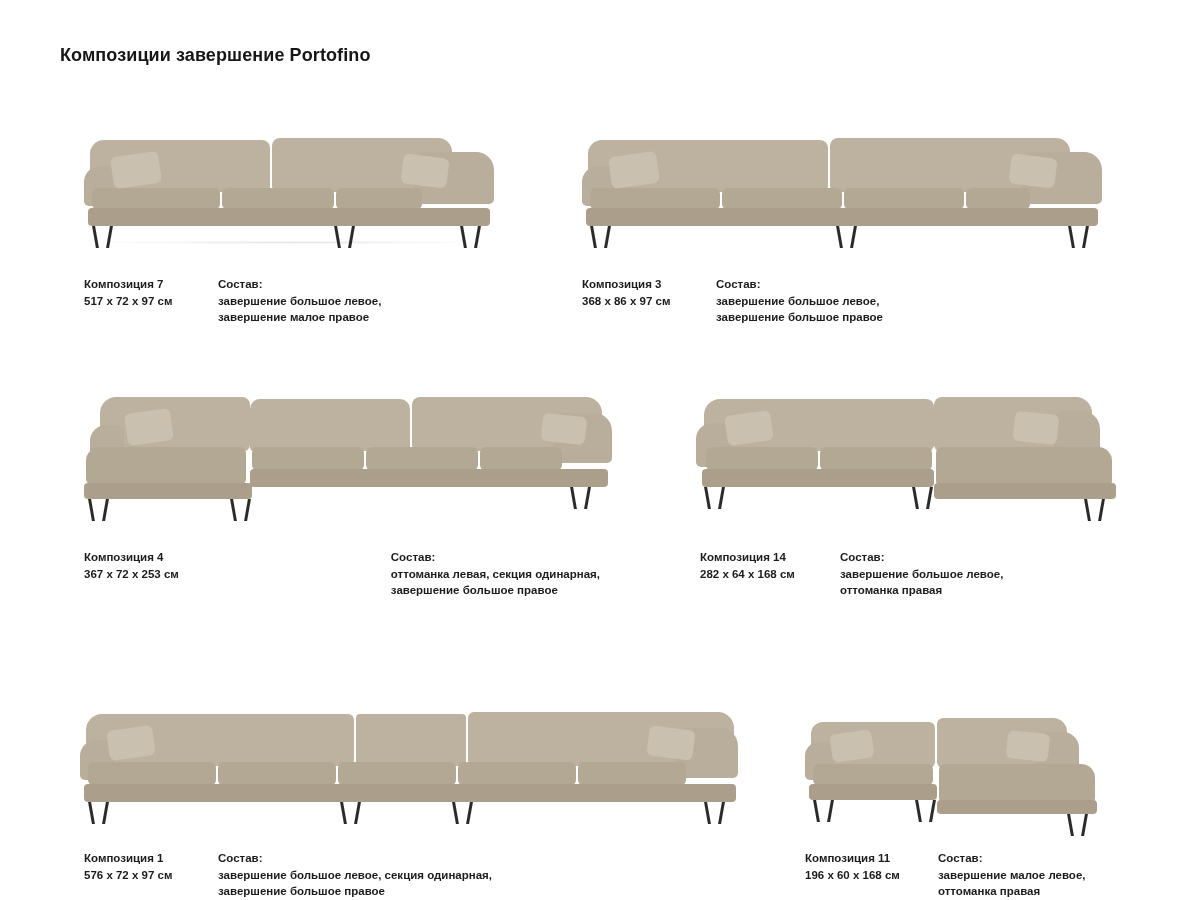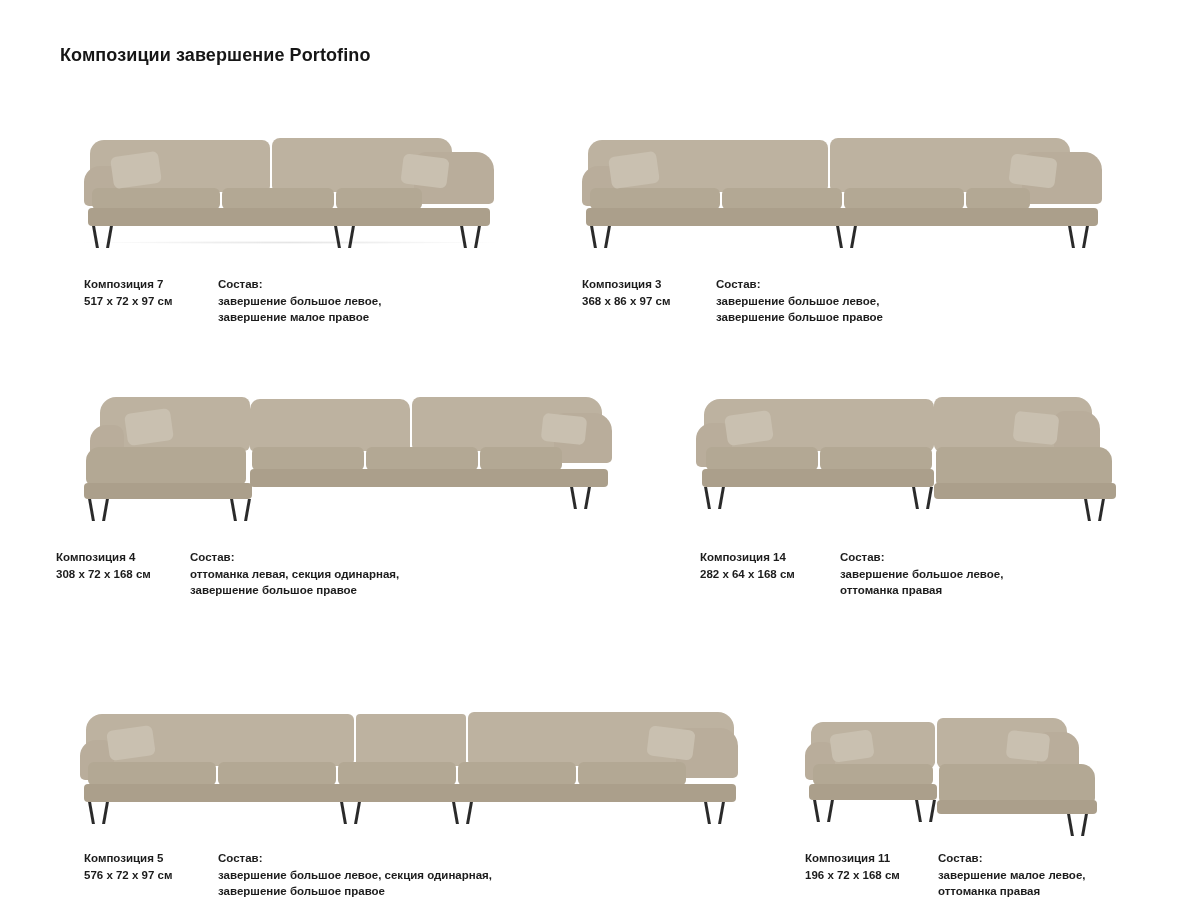--- a/index.html
+++ b/index.html
@@ -226,24 +226,24 @@
           <div class="pillow" style="left:470px; top:26px; width:44px; height:28px; transform:rotate(6deg);"></div>
 
           <div class="leg slantL" style="left:18px; top:110px; height:22px;"></div>
           <div class="leg slantR" style="left:32px; top:110px; height:22px;"></div>
           <div class="leg slantL" style="left:160px; top:110px; height:22px;"></div>
           <div class="leg slantR" style="left:174px; top:110px; height:22px;"></div>
           <div class="leg slantL" style="left:500px; top:98px; height:22px;"></div>
           <div class="leg slantR" style="left:514px; top:98px; height:22px;"></div>
         </div>
       </div>
-      <div class="caption" style="margin-left:56px; margin-top:22px;">
+      <div class="caption" style="margin-left:84px; margin-top:22px;justify-content:space-between;">
         <div style="width:134px;">
           <div class="cap-name">Композиция 4</div>
-          <div class="cap-dims">308 x 72 x 168 см</div>
+          <div class="cap-dims">367 x 72 x 253 см</div>
         </div>
         <div>
           <div class="cap-comp-label">Состав:</div>
           <div class="cap-comp-text">оттоманка левая, секция одинарная,
 завершение большое правое</div>
         </div>
       </div>
     </div>
 
     <div class="cell">
@@ -306,21 +306,21 @@
           <div class="leg slantL" style="left:262px; top:98px; height:22px;"></div>
           <div class="leg slantR" style="left:276px; top:98px; height:22px;"></div>
           <div class="leg slantL" style="left:374px; top:98px; height:22px;"></div>
           <div class="leg slantR" style="left:388px; top:98px; height:22px;"></div>
           <div class="leg slantL" style="left:626px; top:98px; height:22px;"></div>
           <div class="leg slantR" style="left:640px; top:98px; height:22px;"></div>
         </div>
       </div>
       <div class="caption" style="margin-left:84px; margin-top:26px;">
         <div style="width:134px;">
-          <div class="cap-name">Композиция 5</div>
+          <div class="cap-name">Композиция 1</div>
           <div class="cap-dims">576 x 72 x 97 см</div>
         </div>
         <div>
           <div class="cap-comp-label">Состав:</div>
           <div class="cap-comp-text">завершение большое левое, секция одинарная,
 завершение большое правое</div>
         </div>
       </div>
     </div>
 
@@ -341,21 +341,21 @@
           <div class="leg slantR" style="left:24px; top:96px; height:22px;"></div>
           <div class="leg slantL" style="left:112px; top:96px; height:22px;"></div>
           <div class="leg slantR" style="left:126px; top:96px; height:22px;"></div>
           <div class="leg slantL" style="left:264px; top:110px; height:22px;"></div>
           <div class="leg slantR" style="left:278px; top:110px; height:22px;"></div>
         </div>
       </div>
       <div class="caption" style="margin-left:205px; margin-top:26px;">
         <div style="width:133px;">
           <div class="cap-name">Композиция 11</div>
-          <div class="cap-dims">196 x 72 x 168 см</div>
+          <div class="cap-dims">196 x 60 x 168 см</div>
         </div>
         <div>
           <div class="cap-comp-label">Состав:</div>
           <div class="cap-comp-text">завершение малое левое,
 оттоманка правая</div>
         </div>
       </div>
     </div>
   </div>
 

